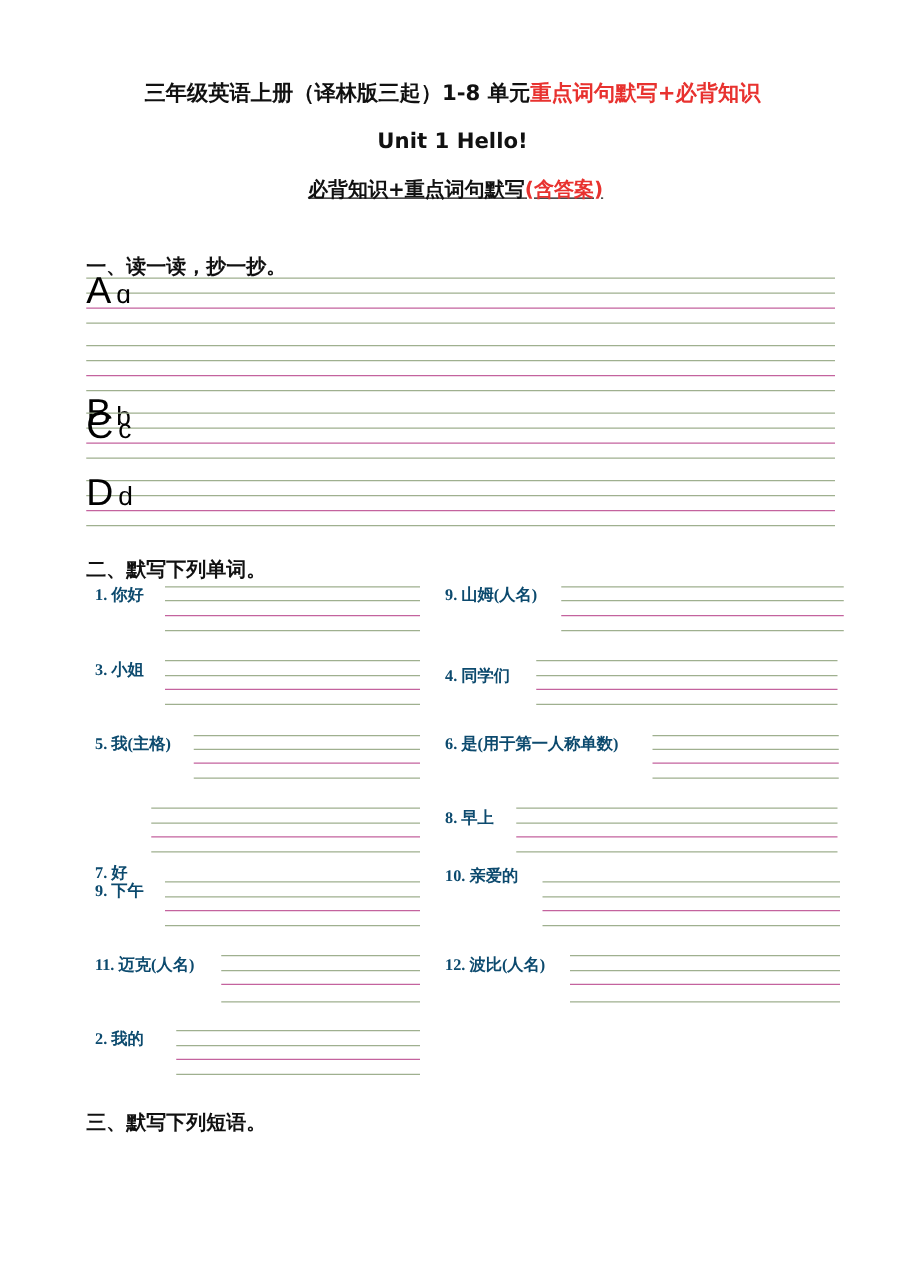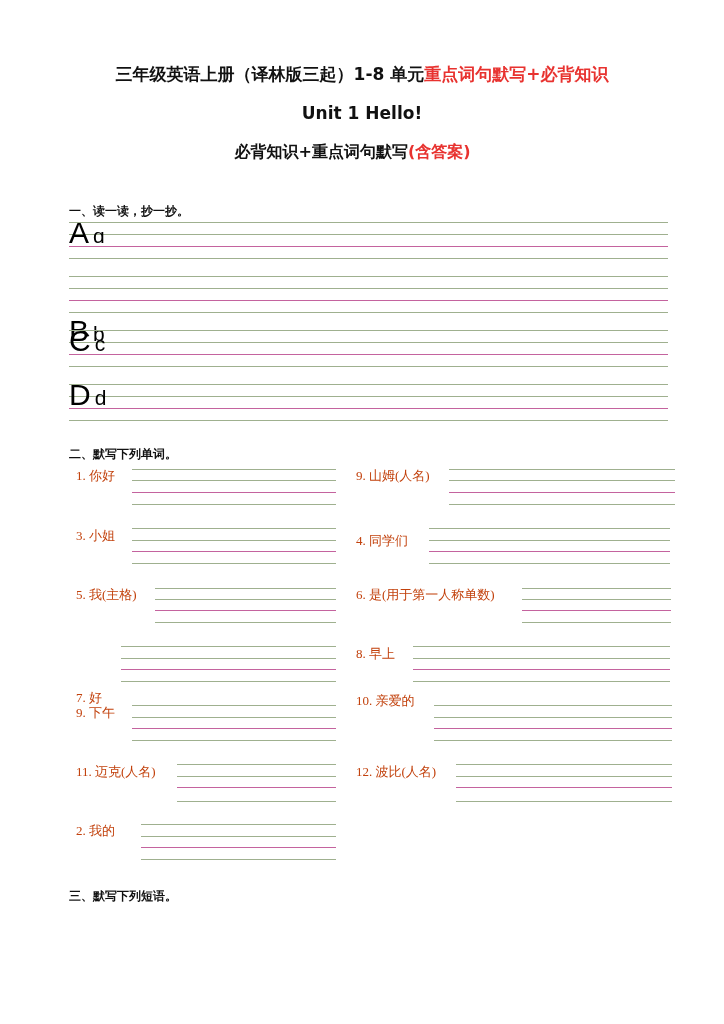--- a/index.html
+++ b/index.html
@@ -1,29 +1,29 @@
 <!DOCTYPE html>
 <html><head>
 <meta charset="utf-8">
 <style>
   html, body { margin: 0; padding: 0; background: #ffffff; }
   body { width: 724px; height: 1024px; position: relative; overflow: hidden;
          font-family: "DejaVu Sans", "Liberation Sans", sans-serif; color: #111; }
   .abs { position: absolute; }
   .title { top: 63px; left: 0; width: 724px; text-align: center; font-size: 17px; font-weight: bold; white-space: nowrap; }
   .subtitle { top: 103px; left: 0; width: 724px; text-align: center; font-size: 17px; font-weight: bold; }
-  .subtitle2 { top: 142px; left: 0; width: 705px; text-align: center; font-size: 16px; font-weight: bold; }
+  .subtitle2 { top: 142px; left: 12px; width: 705px; text-align: center; font-size: 16px; font-weight: bold; text-decoration: underline; }
   .red { color: #e8322f; }
-  .section-title { font-size: 12px; font-weight: bold; left: 69px; text-align: right; }
+  .section-title { font-size: 16px; font-weight: bold; left: 69px; text-align: right; }
   .line { position: absolute; height: 1px; background: #9fb08f; }
   .line.pink { background: #c4639e; }
   .letter { position: absolute; left: 69px; font-family: "Liberation Sans", sans-serif; color: #000; }
   .letter .upper { font-size: 30px; }
   .letter .lower { font-size: 21px; margin-left: 4px; }
-  .word-label { position: absolute; font-family: "Liberation Serif", serif; font-size: 13px; color: #c2410c; white-space: nowrap; }
+  .word-label { position: absolute; font-family: "Liberation Serif", serif; font-size: 13px; color: #0c4a6e; white-space: nowrap; font-weight: bold; }
 </style>
 </head>
 <body>
 
 <div class="abs title">
   <span>三年级英语上册（译林版三起）1-8 单元</span><span class="red">重点词句默写+必背知识</span>
 </div>
 <div class="abs subtitle">Unit 1 Hello!</div>
 <div class="abs subtitle2">
   <span>必背知识+重点词句默写</span><span class="red">(含答案)</span>

